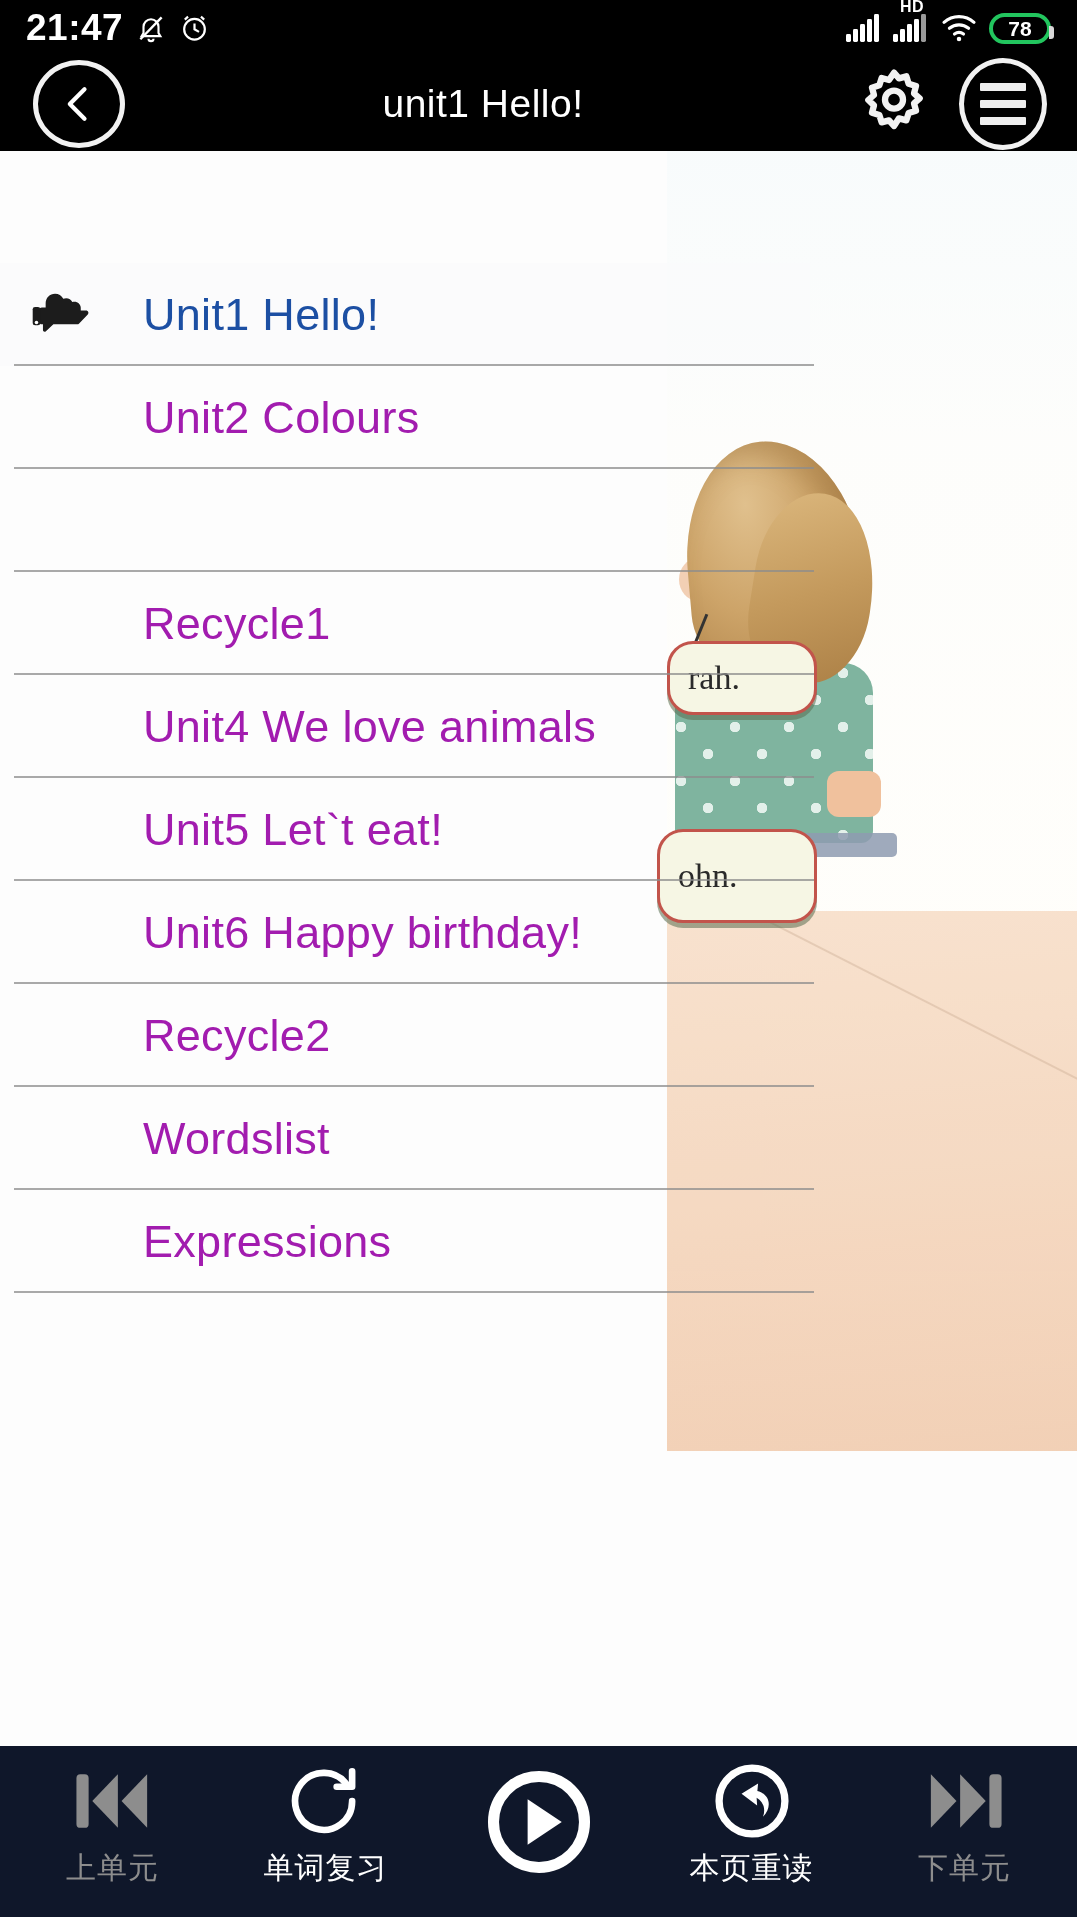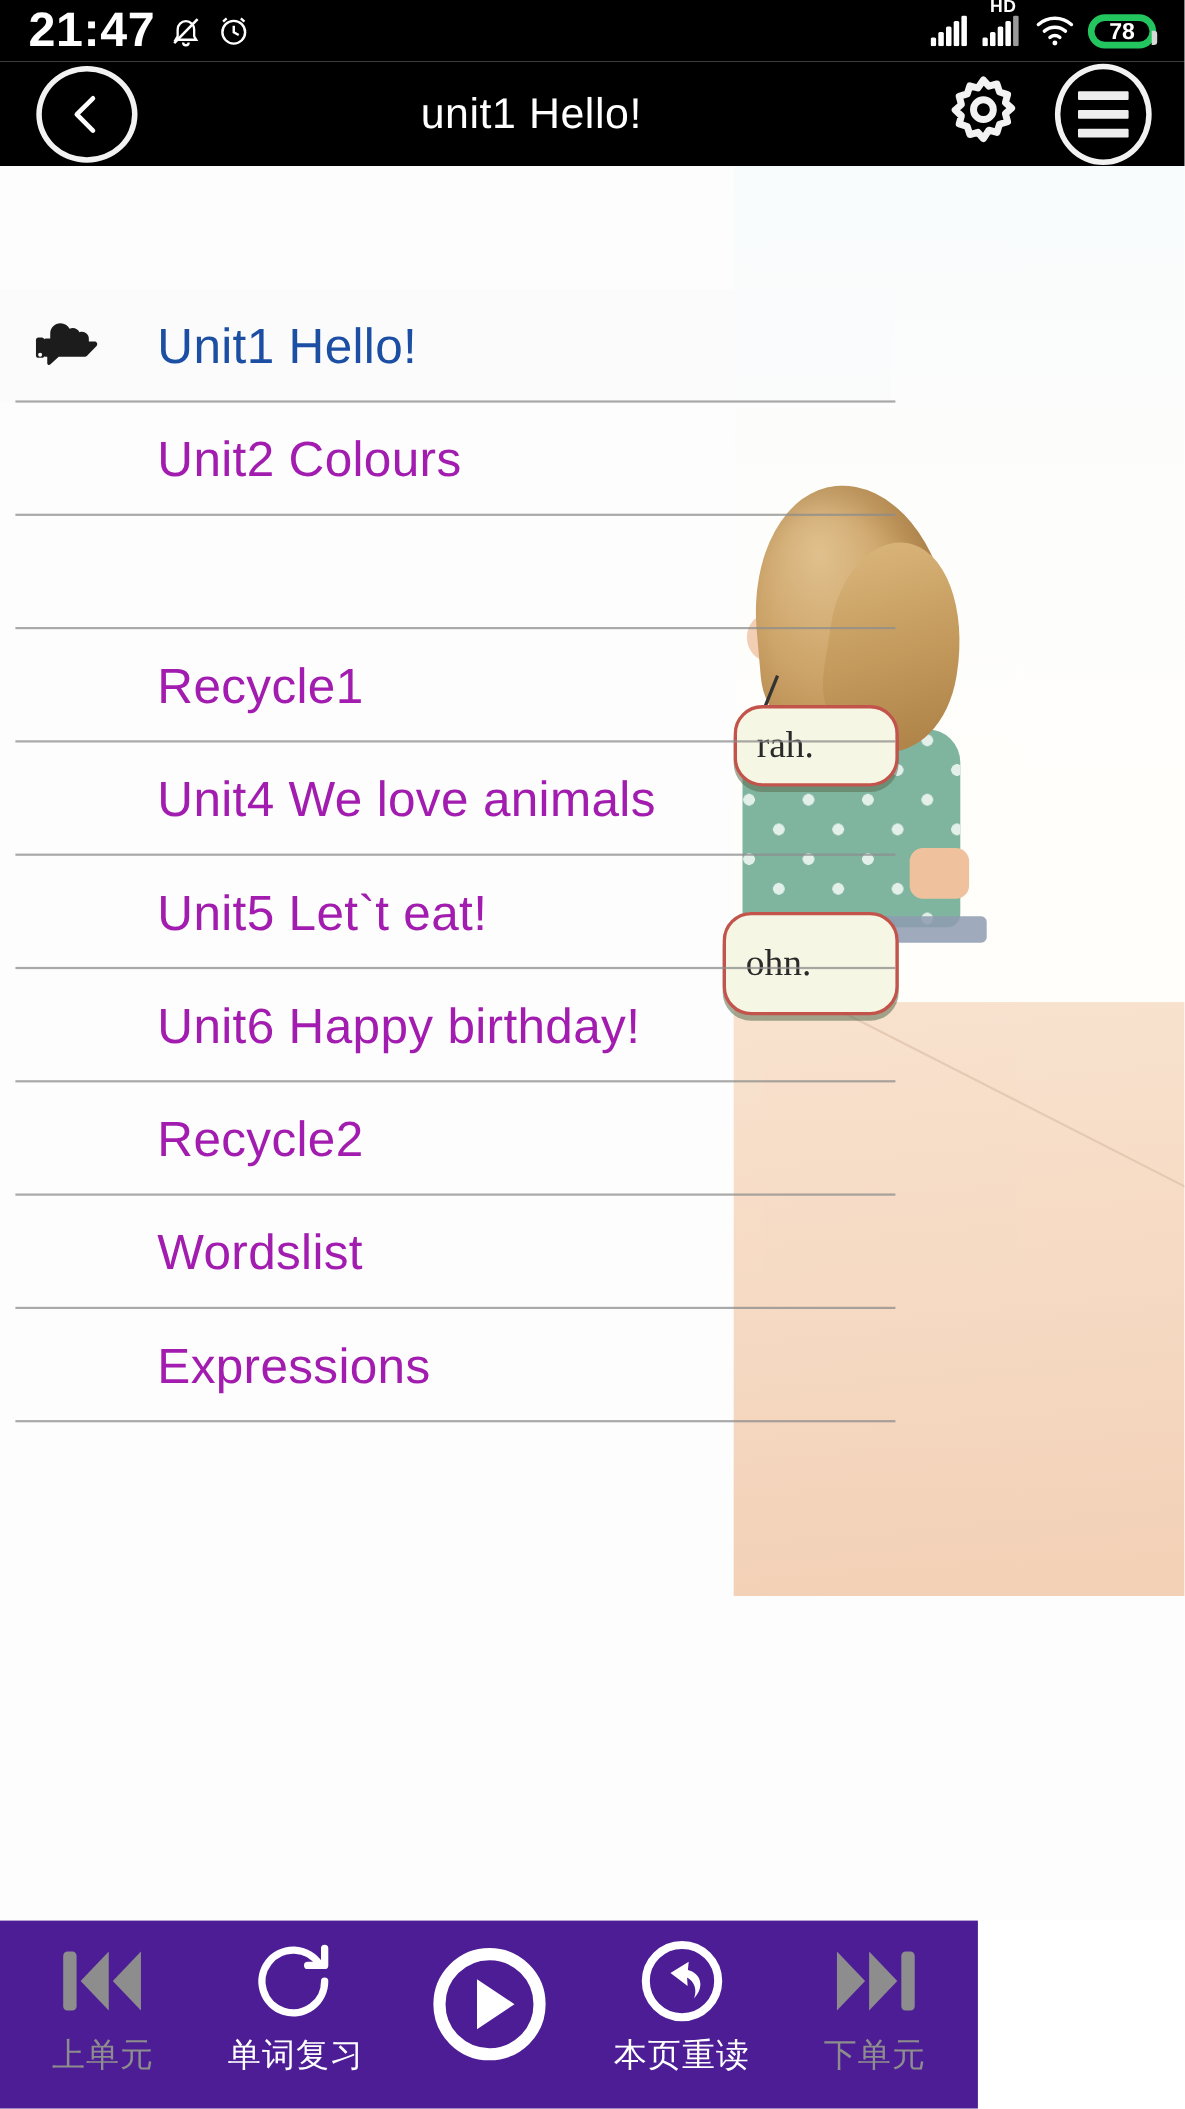--- a/index.html
+++ b/index.html
@@ -12,28 +12,28 @@
   }
 
   
   .status-bar{
     position:absolute; top:0; left:0; width:1077px; height:56px;
     background:#000; color:#fff;
     display:flex; align-items:center; justify-content:space-between;
     padding:0 26px;
   }
   .status-left{ display:flex; align-items:center; gap:13px; }
-  .status-time{ font-size:44px; font-weight:700; letter-spacing:0.5px; }
+  .status-time{ font-size:37px; font-weight:700; letter-spacing:0.5px; }
   .status-right{ display:flex; align-items:center; gap:11px; }
 
   .ico{ display:block; }
 
   
   .battery{
-    width:62px; height:31px; border:6px solid #22c55e; border-radius:16px;
+    width:62px; height:31px; border:4px solid #22c55e; border-radius:16px;
     display:flex; align-items:center; justify-content:center;
     position:relative;
   }
   .battery::after{
     content:""; position:absolute; right:-7px; top:9px;
     width:5px; height:13px; background:#d8d8d8; border-radius:0 3px 3px 0;
   }
   .battery-text{ font-size:21px; font-weight:700; color:#fff; line-height:1; }
 
   
@@ -176,22 +176,22 @@
     color:#a21caf;
     letter-spacing:0.3px;
     white-space:nowrap;
   }
   .unit-row.selected .unit-label{ color:#1c4fa3; }
   .unit-row.selected{ background:rgba(250,250,252,.6); }
   .unit-spacer{ height:112px; }
 
   
   .bottom-bar{
-    position:absolute; left:0; bottom:0; width:889px; height:171px;
-    background:#4c1d95;
+    position:absolute; left:0; bottom:0; width:1077px; height:171px;
+    background:#0f172a;
     display:flex; align-items:center; justify-content:space-around;
     padding:0 6px 10px;
   }
   .bb-item{
     display:flex; flex-direction:column; align-items:center; justify-content:center;
     gap:10px; width:190px; cursor:pointer;
   }
   .bb-icon{ height:74px; display:flex; align-items:center; justify-content:center; }
   .bb-label{ font-size:30px; color:#ffffff; letter-spacing:1px; }
   .bb-item.dim .bb-label{ color:#8d8d8d; }

